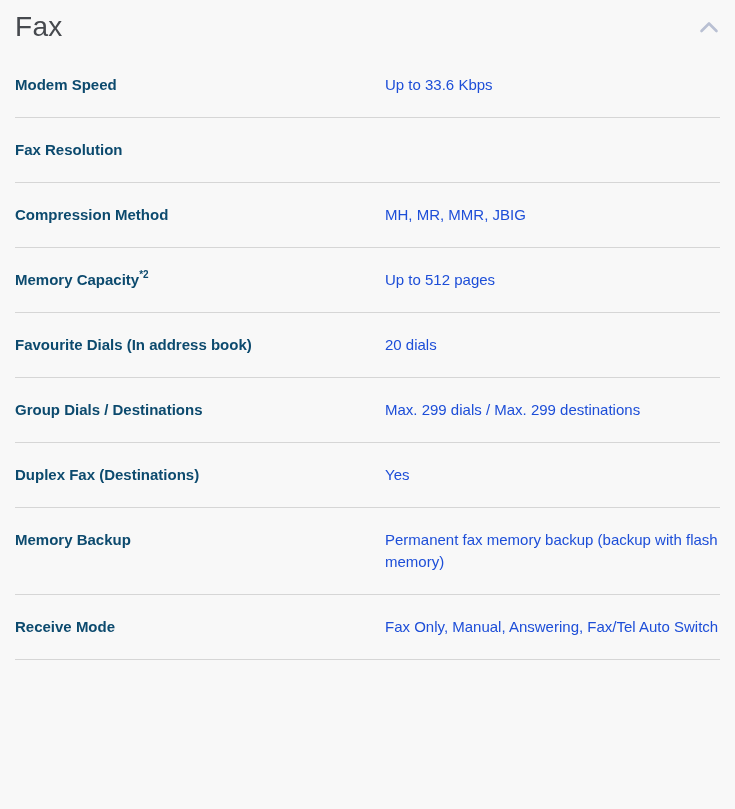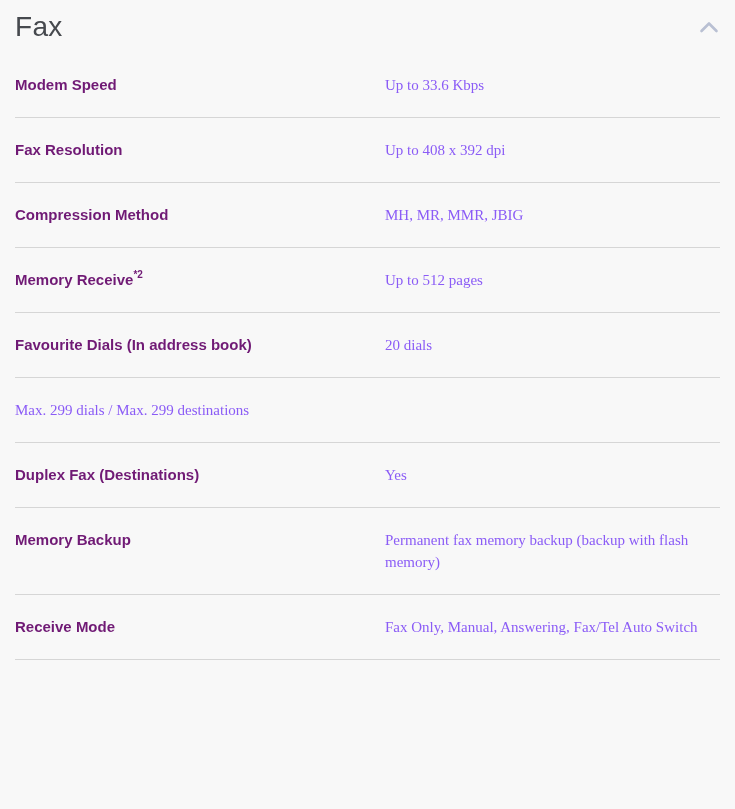--- a/index.html
+++ b/index.html
@@ -44,35 +44,34 @@
     align-items: flex-start;
     padding: 21px 0;
     border-bottom: 1px solid #d6d6d6;
     font-size: 15px;
     line-height: 22px;
   }
   .spec-label {
     width: 370px;
     flex-shrink: 0;
     font-weight: bold;
-    color: #701a75;
+    color: #0c4a6e;
     padding-right: 20px;
     box-sizing: border-box;
   }
   .spec-label sup {
     font-size: 10px;
     font-weight: bold;
     line-height: 0;
     position: relative;
     top: -1px;
   }
   .spec-value {
     flex: 1;
-    color: #8b5cf6;
-    font-family: Liberation Serif, serif;
+    color: #1d4ed8;
   }
 </style>
 </head>
 <body>
 
 <div class="container">
 
   <div class="section-header">
     <h1 class="section-title">Fax</h1>
     <span class="chevron">
@@ -82,40 +81,40 @@
     </span>
   </div>
 
   <div class="spec-row">
     <div class="spec-label"><span>Modem Speed</span><sup></sup></div>
     <div class="spec-value">Up to 33.6 Kbps</div>
   </div>
 
   <div class="spec-row">
     <div class="spec-label"><span>Fax Resolution</span><sup></sup></div>
-    <div class="spec-value">Up to 408 x 392 dpi</div>
   </div>
 
   <div class="spec-row">
     <div class="spec-label"><span>Compression Method</span><sup></sup></div>
     <div class="spec-value">MH, MR, MMR, JBIG</div>
   </div>
 
   <div class="spec-row">
-    <div class="spec-label"><span>Memory Receive</span><sup>*2</sup></div>
+    <div class="spec-label"><span>Memory Capacity</span><sup>*2</sup></div>
     <div class="spec-value">Up to 512 pages</div>
   </div>
 
   <div class="spec-row">
     <div class="spec-label"><span>Favourite Dials (In address book)</span><sup></sup></div>
     <div class="spec-value">20 dials</div>
   </div>
 
 
   <div class="spec-row">
+    <div class="spec-label"><span>Group Dials / Destinations</span><sup></sup></div>
     <div class="spec-value">Max. 299 dials / Max. 299 destinations</div>
   </div>
 
   <div class="spec-row">
     <div class="spec-label"><span>Duplex Fax (Destinations)</span><sup></sup></div>
     <div class="spec-value">Yes</div>
   </div>
 
 
   <div class="spec-row">

